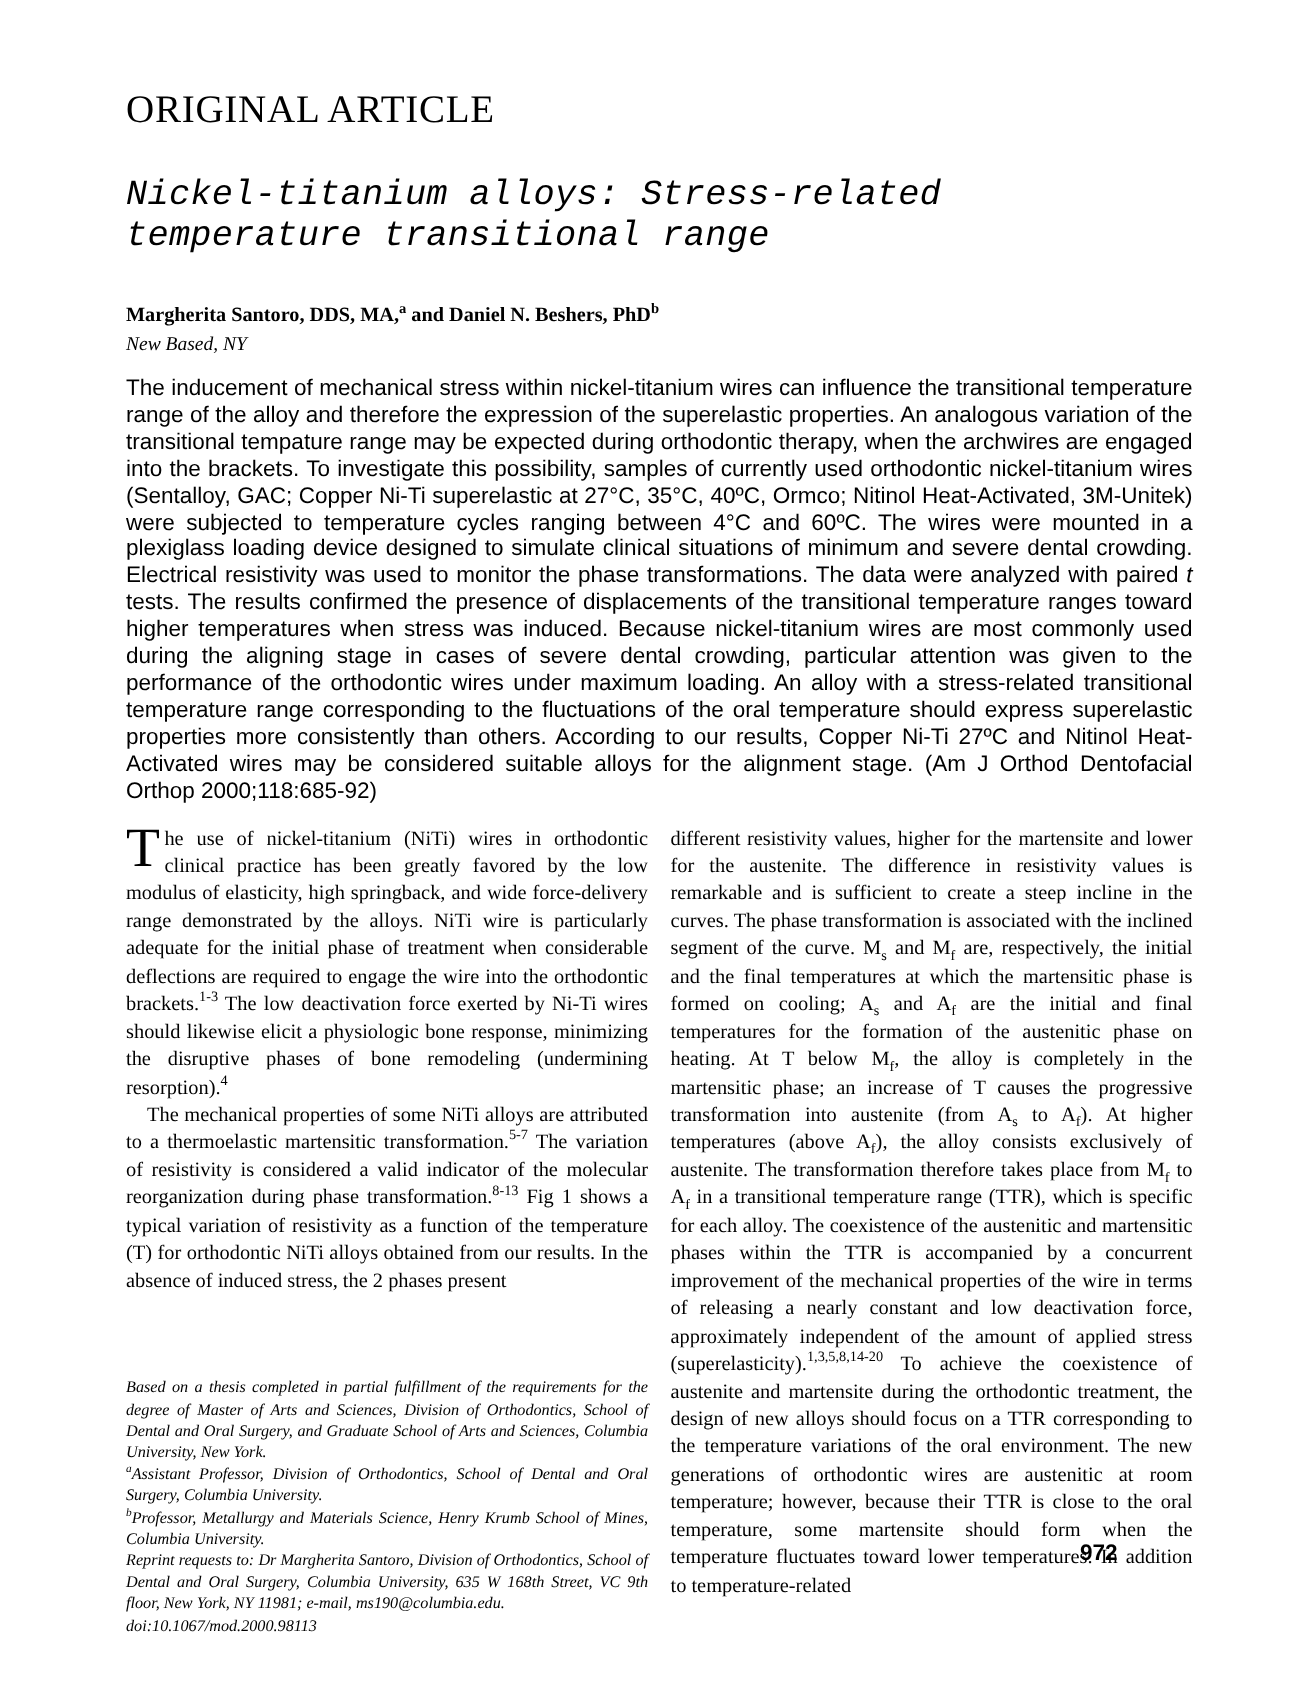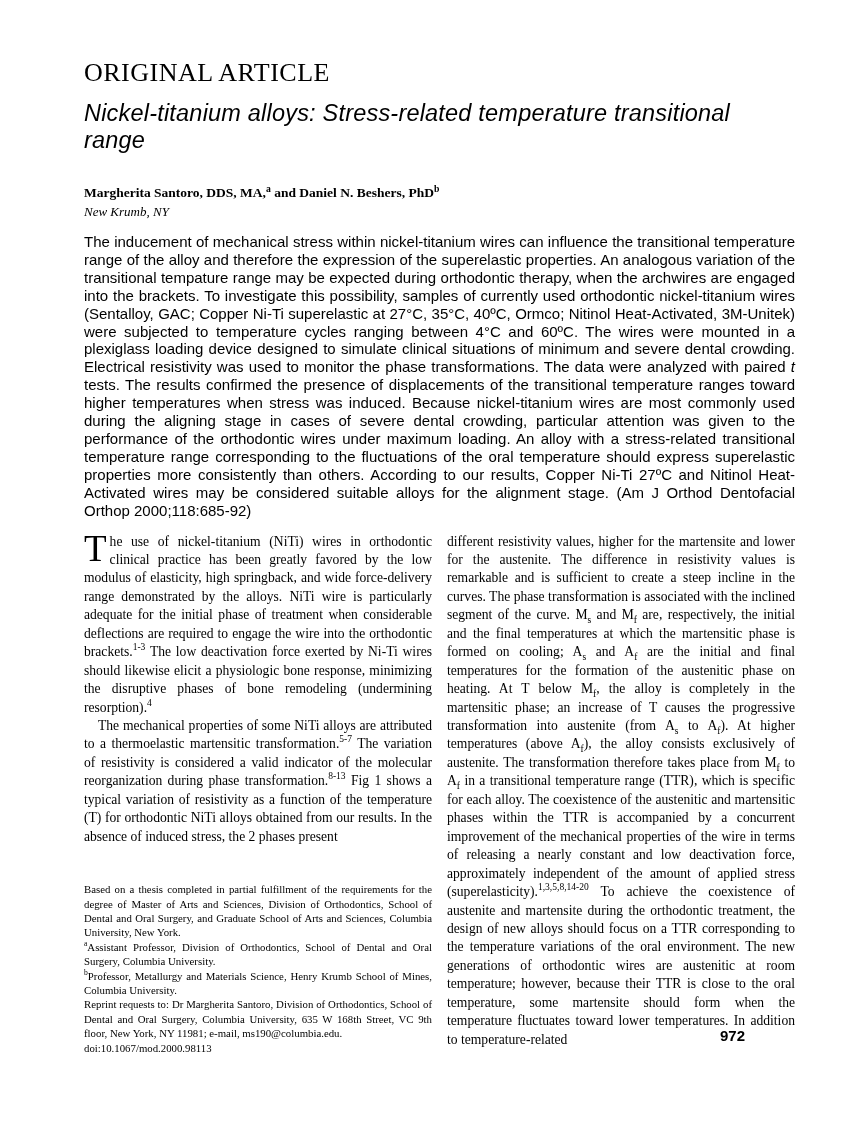--- a/index.html
+++ b/index.html
@@ -13,22 +13,22 @@
   .content { position: absolute; left: 84px; top: 0; width: 711px; }
 
   .kicker {
     margin-top: 58px;
     font-family: "Liberation Serif", serif;
     font-size: 26px;
     letter-spacing: 0.5px;
     font-weight: 400;
   }
   .title {
-    margin: 12px 0 0 0;
-    font-family: Liberation Sans, sans-serif;
+    margin: 29px 0 0 0;
+    font-family: Liberation Mono, monospace;
     font-style: italic;
     font-weight: 400;
     font-size: 23.5px;
     letter-spacing: 0.2px;
   }
   .authors {
     margin-top: 31px;
     font-family: Liberation Serif, serif;
     font-weight: 700;
     font-size: 13.5px;
@@ -65,24 +65,25 @@
   .body-para sup, .footnote sup { font-size: 0.7em; line-height: 0; vertical-align: super; }
   .body-para sub { font-size: 0.7em; line-height: 0; vertical-align: sub; }
   .dropcap {
     float: left;
     font-size: 37px;
     line-height: 30px;
     padding-right: 3px;
     margin-top: 1px;
   }
   .footnotes {
-    margin-top: 36px;
+    margin-top: 55px;
     font-size: 10.8px;
     line-height: 14.4px;
     text-align: justify;
+    font-style: italic;
   }
   .footnote { margin: 0; }
   .footnote b { font-weight: 700; }
   .folio {
     position: absolute;
     left: 720px;
     top: 1027px;
     font-family: "Liberation Sans", sans-serif;
     font-weight: 700;
     font-size: 15px;
@@ -93,21 +94,21 @@
 
 <div class="page">
   <div class="content">
 
     <div class="kicker">ORIGINAL ARTICLE</div>
 
     <h1 class="title">Nickel-titanium alloys: Stress-related temperature transitional range</h1>
 
     <div class="authors">Margherita Santoro, DDS, MA,<sup>a</sup> and Daniel N. Beshers, PhD<sup>b</sup></div>
 
-    <div class="location">New Krumb, NY</div>
+    <div class="location">New Based, NY</div>
 
     <p class="abstract">The inducement of mechanical stress within nickel-titanium wires can influence the transitional temperature range of the alloy and therefore the expression of the superelastic properties. An analogous variation of the transitional tempature range may be expected during orthodontic therapy, when the archwires are engaged into the brackets. To investigate this possibility, samples of currently used orthodontic nickel-titanium wires (Sentalloy, GAC; Copper Ni-Ti superelastic at 27°C, 35°C, 40ºC, Ormco; Nitinol Heat-Activated, 3M-Unitek) were subjected to temperature cycles ranging between 4°C and 60ºC. The wires were mounted in a plexiglass loading device designed to simulate clinical situations of minimum and severe dental crowding. Electrical resistivity was used to monitor the phase transformations. The data were analyzed with paired <i>t</i> tests. The results confirmed the presence of displacements of the transitional temperature ranges toward higher temperatures when stress was induced. Because nickel-titanium wires are most commonly used during the aligning stage in cases of severe dental crowding, particular attention was given to the performance of the orthodontic wires under maximum loading. An alloy with a stress-related transitional temperature range corresponding to the fluctuations of the oral temperature should express superelastic properties more consistently than others. According to our results, Copper Ni-Ti 27ºC and Nitinol Heat-Activated wires may be considered suitable alloys for the alignment stage. (Am J Orthod Dentofacial Orthop 2000;118:685-92)</p>
 
     <div class="columns">
 
       <div class="col">
         <p class="body-para"><span class="dropcap">T</span><span>he use of nickel-titanium (NiTi) wires in orthodontic clinical practice has been greatly favored by the low modulus of elasticity, high springback, and wide force-delivery range demonstrated by the alloys. NiTi wire is particularly adequate for the initial phase of treatment when considerable deflections are required to engage the wire into the orthodontic brackets.<sup>1-3</sup> The low deactivation force exerted by Ni-Ti wires should likewise elicit a physiologic bone response, minimizing the disruptive phases of bone remodeling (undermining resorption).<sup>4</sup></span></p>
 
         <p class="body-para indent">The mechanical properties of some NiTi alloys are attributed to a thermoelastic martensitic transformation.<sup>5-7</sup> The variation of resistivity is considered a valid indicator of the molecular reorganization during phase transformation.<sup>8-13</sup> Fig 1 shows a typical variation of resistivity as a function of the temperature (T) for orthodontic NiTi alloys obtained from our results. In the absence of induced stress, the 2 phases present</p>
 

